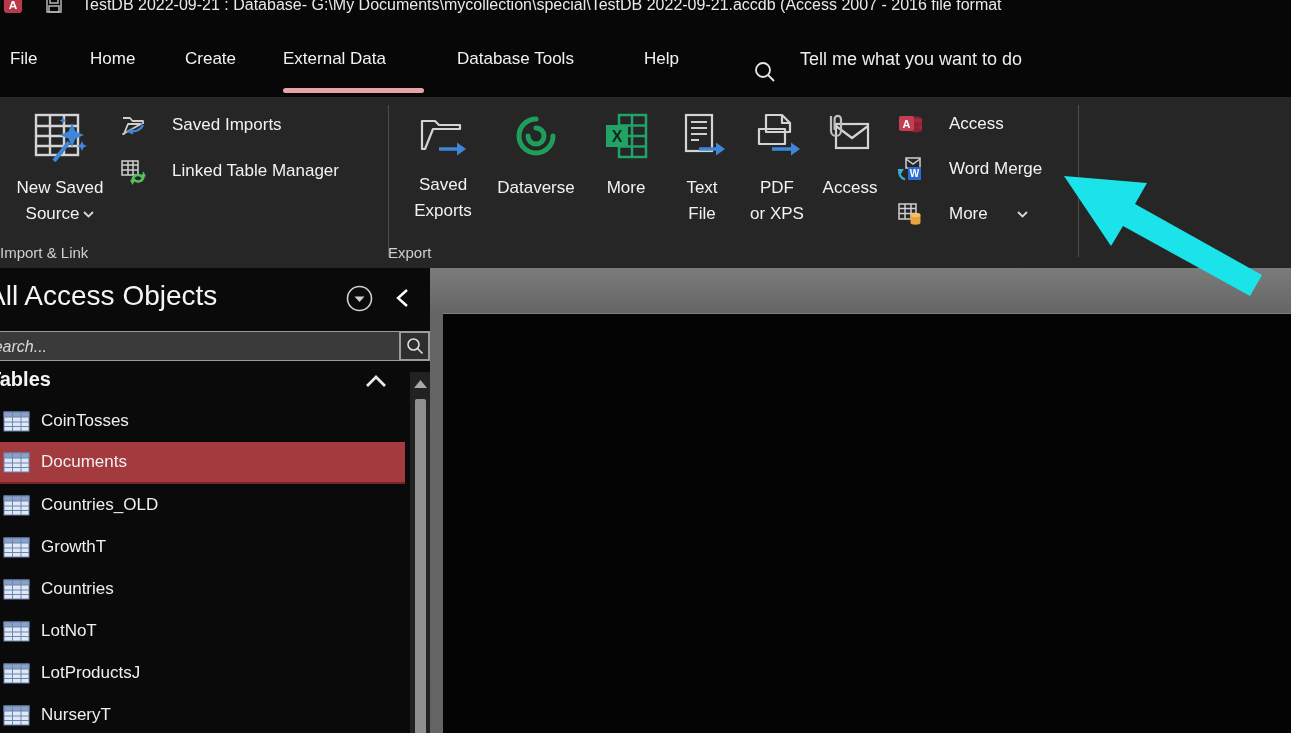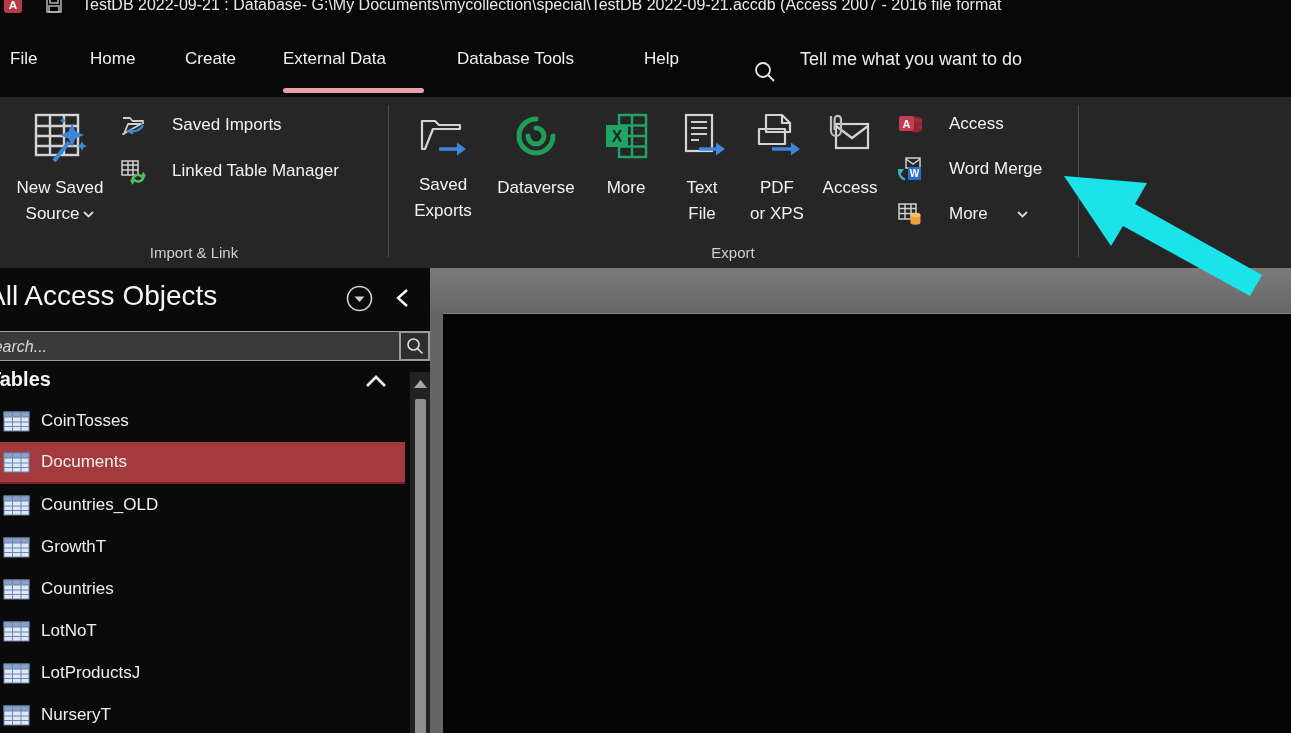--- a/index.html
+++ b/index.html
@@ -19,21 +19,21 @@
   .title-text{font-size:16px;color:#e9e9e9;white-space:nowrap}
 
   .tab{position:absolute;top:42px;height:34px;line-height:34px;font-size:17px;color:#f2f2f2;cursor:default;white-space:nowrap}
   .tab.active{font-weight:400}
   .tab-underline{position:absolute;top:88px;height:5px;border-radius:3px;background:var(--underline,#e8a2a9)}
   .tellme{position:absolute;top:42px;height:34px;line-height:34px;font-size:18px;color:#ededed;white-space:nowrap}
 
   
   .ribbon{position:absolute;left:0;top:97px;width:1291px;height:171px;background:#262626}
   .rib-sep{position:absolute;top:8px;height:152px;width:1px;background:#4d4d4d}
-  .grouplabel{position:absolute;top:146px;height:20px;line-height:20px;font-size:15px;color:#cfcfcf;text-align:center}
+  .grouplabel{position:absolute;top:146px;height:20px;line-height:20px;font-size:15px;color:#cfcfcf;}
   .btn-big{position:absolute;top:6px;height:158px;text-align:center}
   .btn-big .bicon{display:block;margin:8px auto 0}
   .blabel{font-size:17px;line-height:26px;color:#f2f2f2;white-space:nowrap}
   .btn-small{position:absolute;height:28px;display:flex;align-items:center;gap:25px;white-space:nowrap}
   .btn-small .slabel{font-size:17px;color:#f2f2f2}
   .chev{display:inline-block;vertical-align:middle;margin-left:4px}
 
   
   .workspace{position:absolute;left:0;top:268px;width:1291px;height:465px;
     background:linear-gradient(180deg,#7b7b7b 0px,#656565 46px,#646464 100%)}

